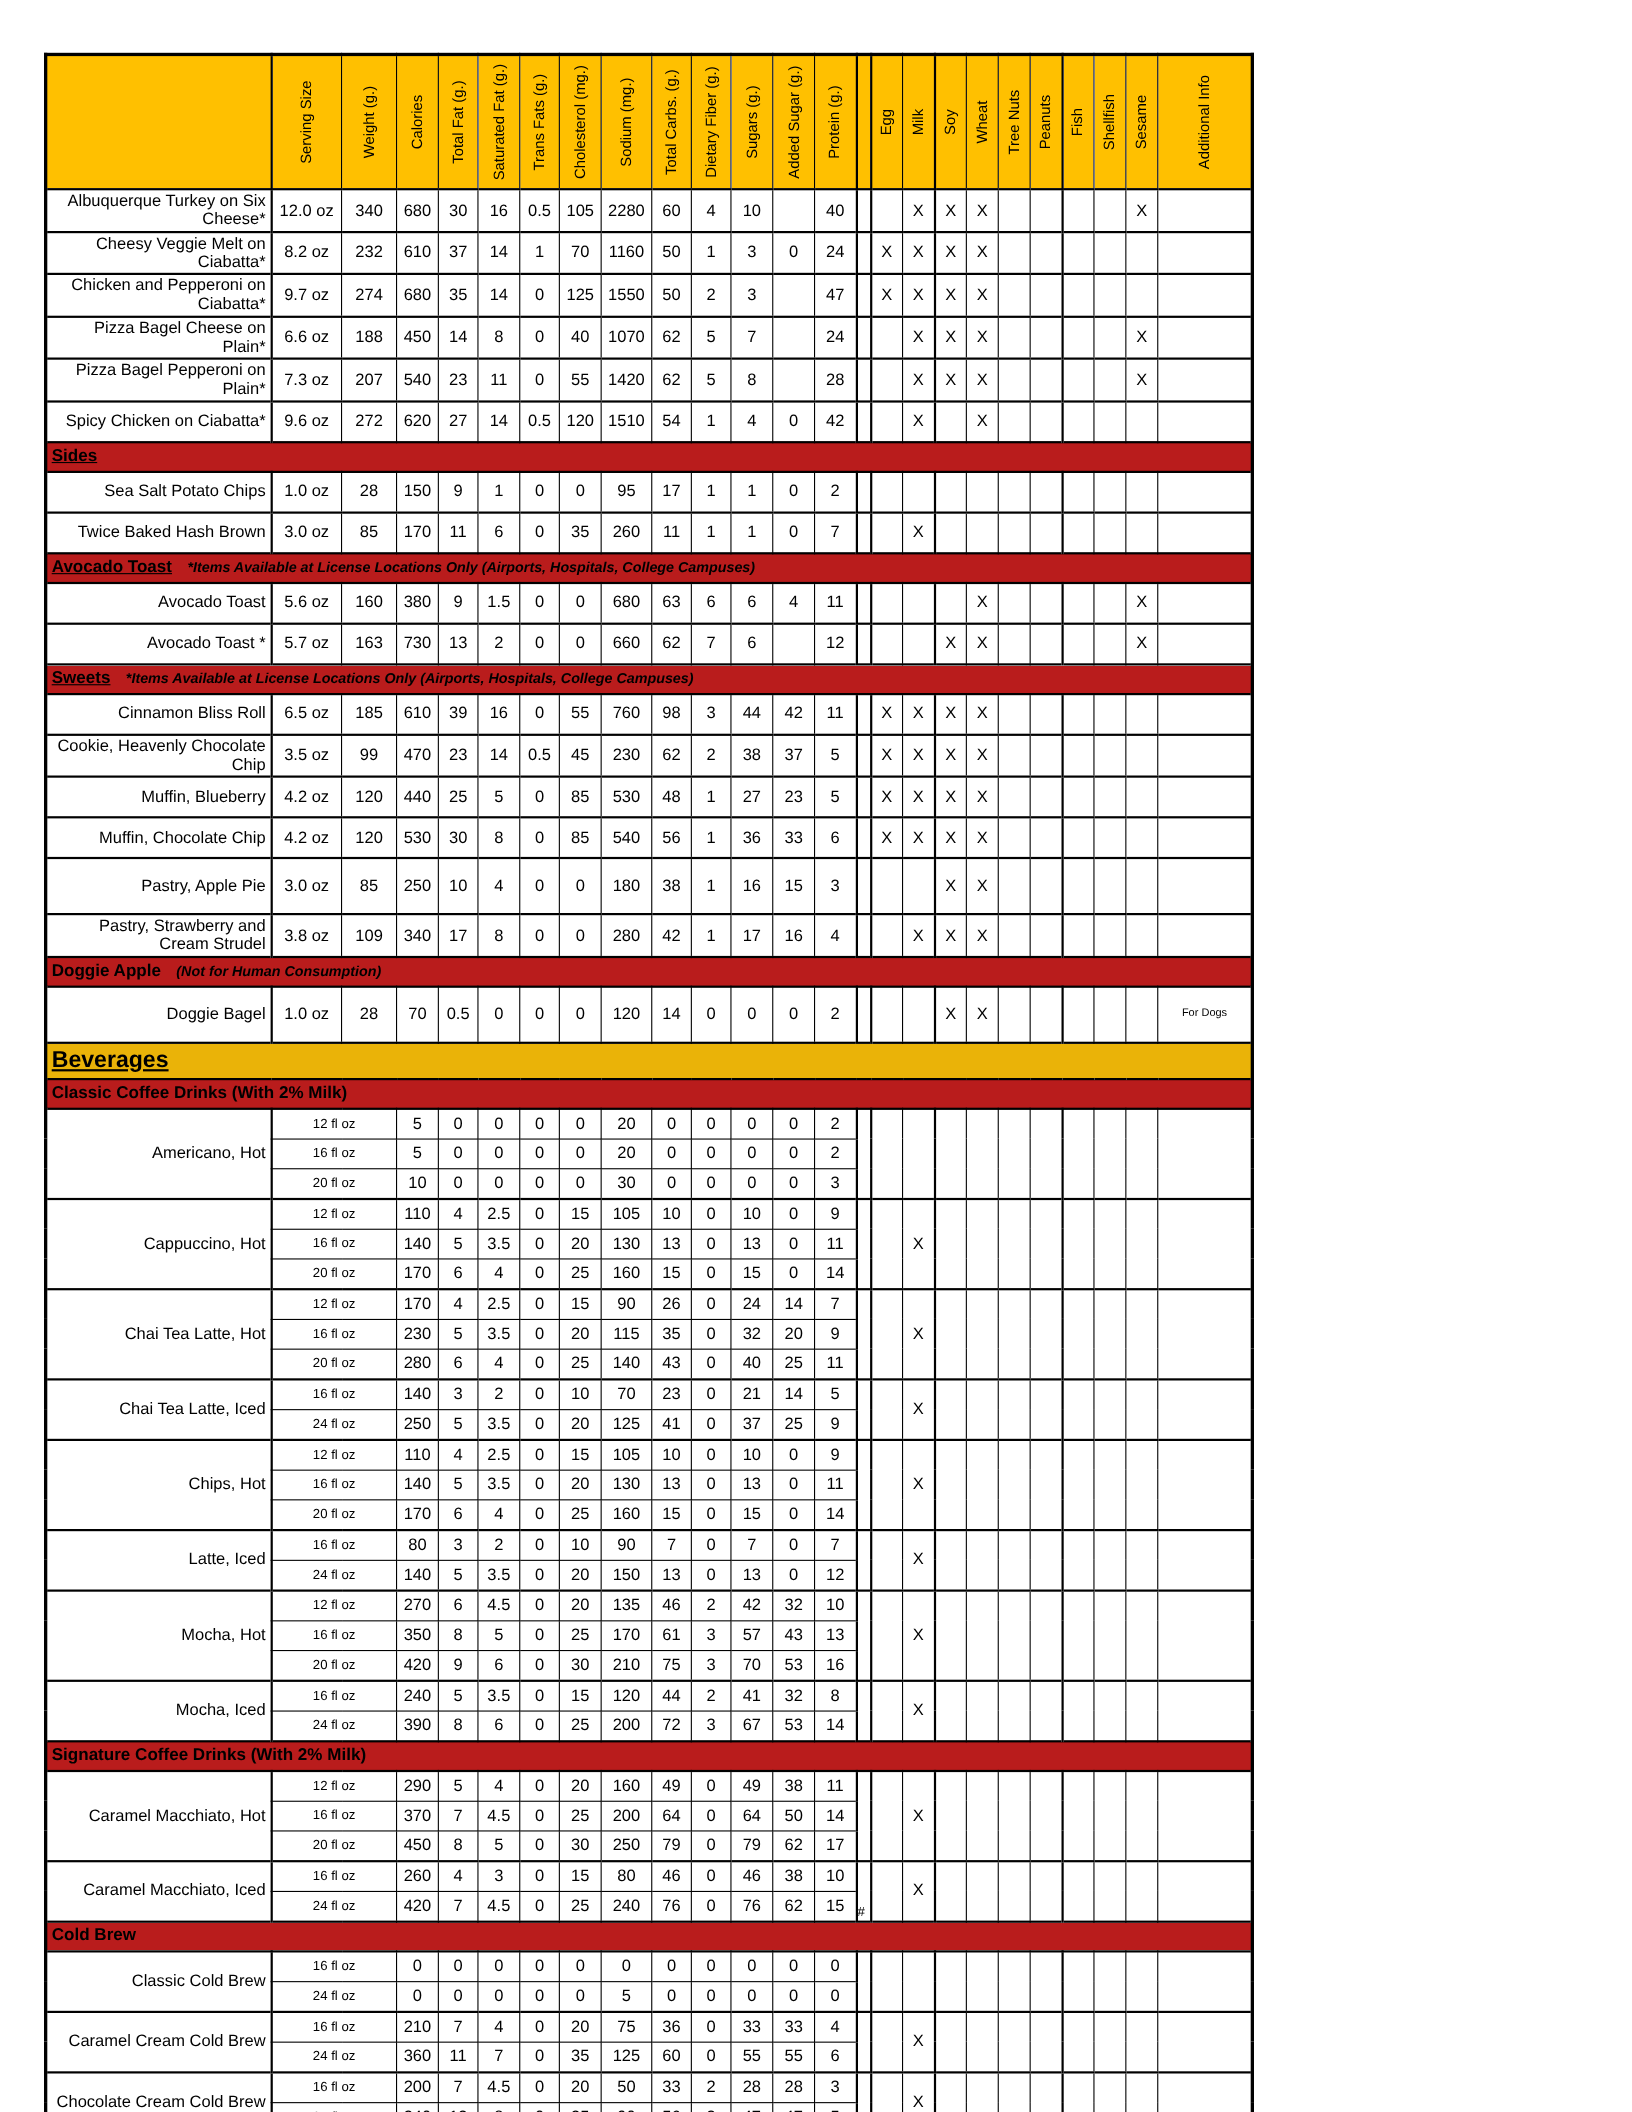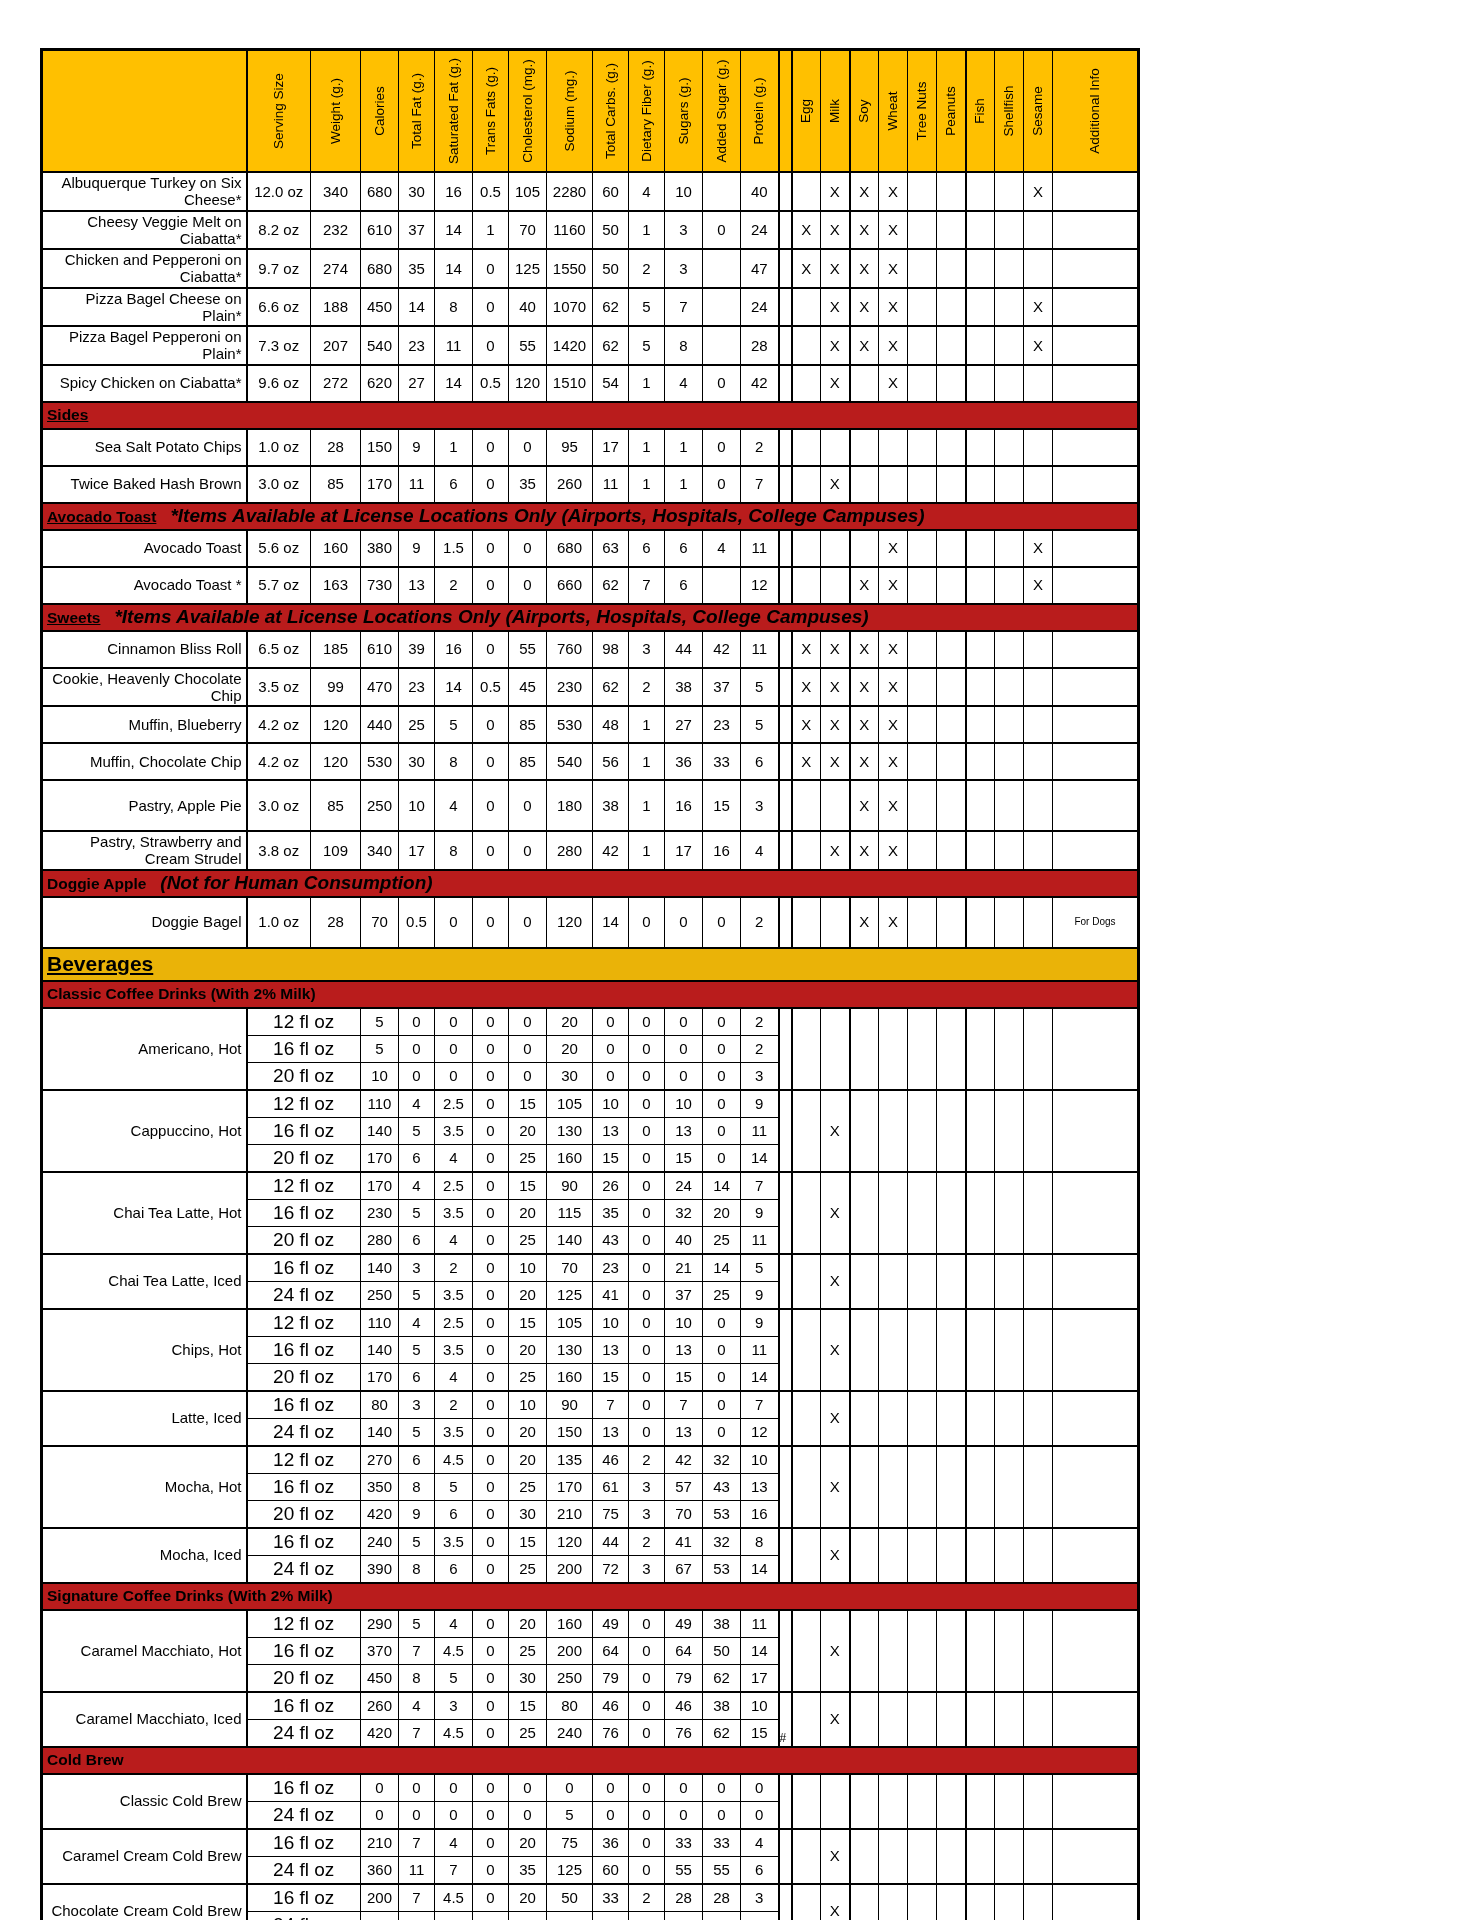--- a/index.html
+++ b/index.html
@@ -10,26 +10,26 @@
   .tr2{border-right-width:2px;}
   thead th{background:#FFC000;height:120px;border-bottom:2px solid #000;vertical-align:middle;}
   .vw{position:relative;height:118px;}
   .vt{position:absolute;left:50%;top:50%;transform:translate(-50%,-50%) rotate(-90deg);width:112px;text-align:center;font-size:13.5px;font-weight:400;line-height:1.05;white-space:normal;}
   tr.item td{border-top:2px solid #000;height:33px;}
   tr.item.tall td{height:47px;}
   .name{text-align:right;padding:1px 4px;margin-top:12px;}
   .sec td{background:#b91c1c;text-align:left;height:25px;padding:0 4px;border-top:2px solid #000;border-bottom:2px solid #000;}
   .sec .st{font-weight:bold;font-size:15.5px;}
   .sec .st.u{text-decoration:underline;}
-  .sec .sn{font-style:italic;font-weight:bold;font-size:19px;margin-left:14px;}
+  .sec .sn{font-style:italic;font-weight:bold;font-size:13px;margin-left:14px;}
   .sec.bev td{background:#eab308;height:31px;}
   .sec.bev .st{font-size:21px;}
   tr.bevrow td{height:26px;}
   tr.gstart td{border-top:2px solid #000;}
-  .serv{font-size:19px;}
+  .serv{font-size:12px;}
   .sp{font-size:12px;padding:0;}
   .sp.mark{vertical-align:bottom;text-align:left;}
   .info{font-size:10px;}
 </style>
 </head>
 <body>
 
 <div class="page">
   <table id="ntable">
       <colgroup>

